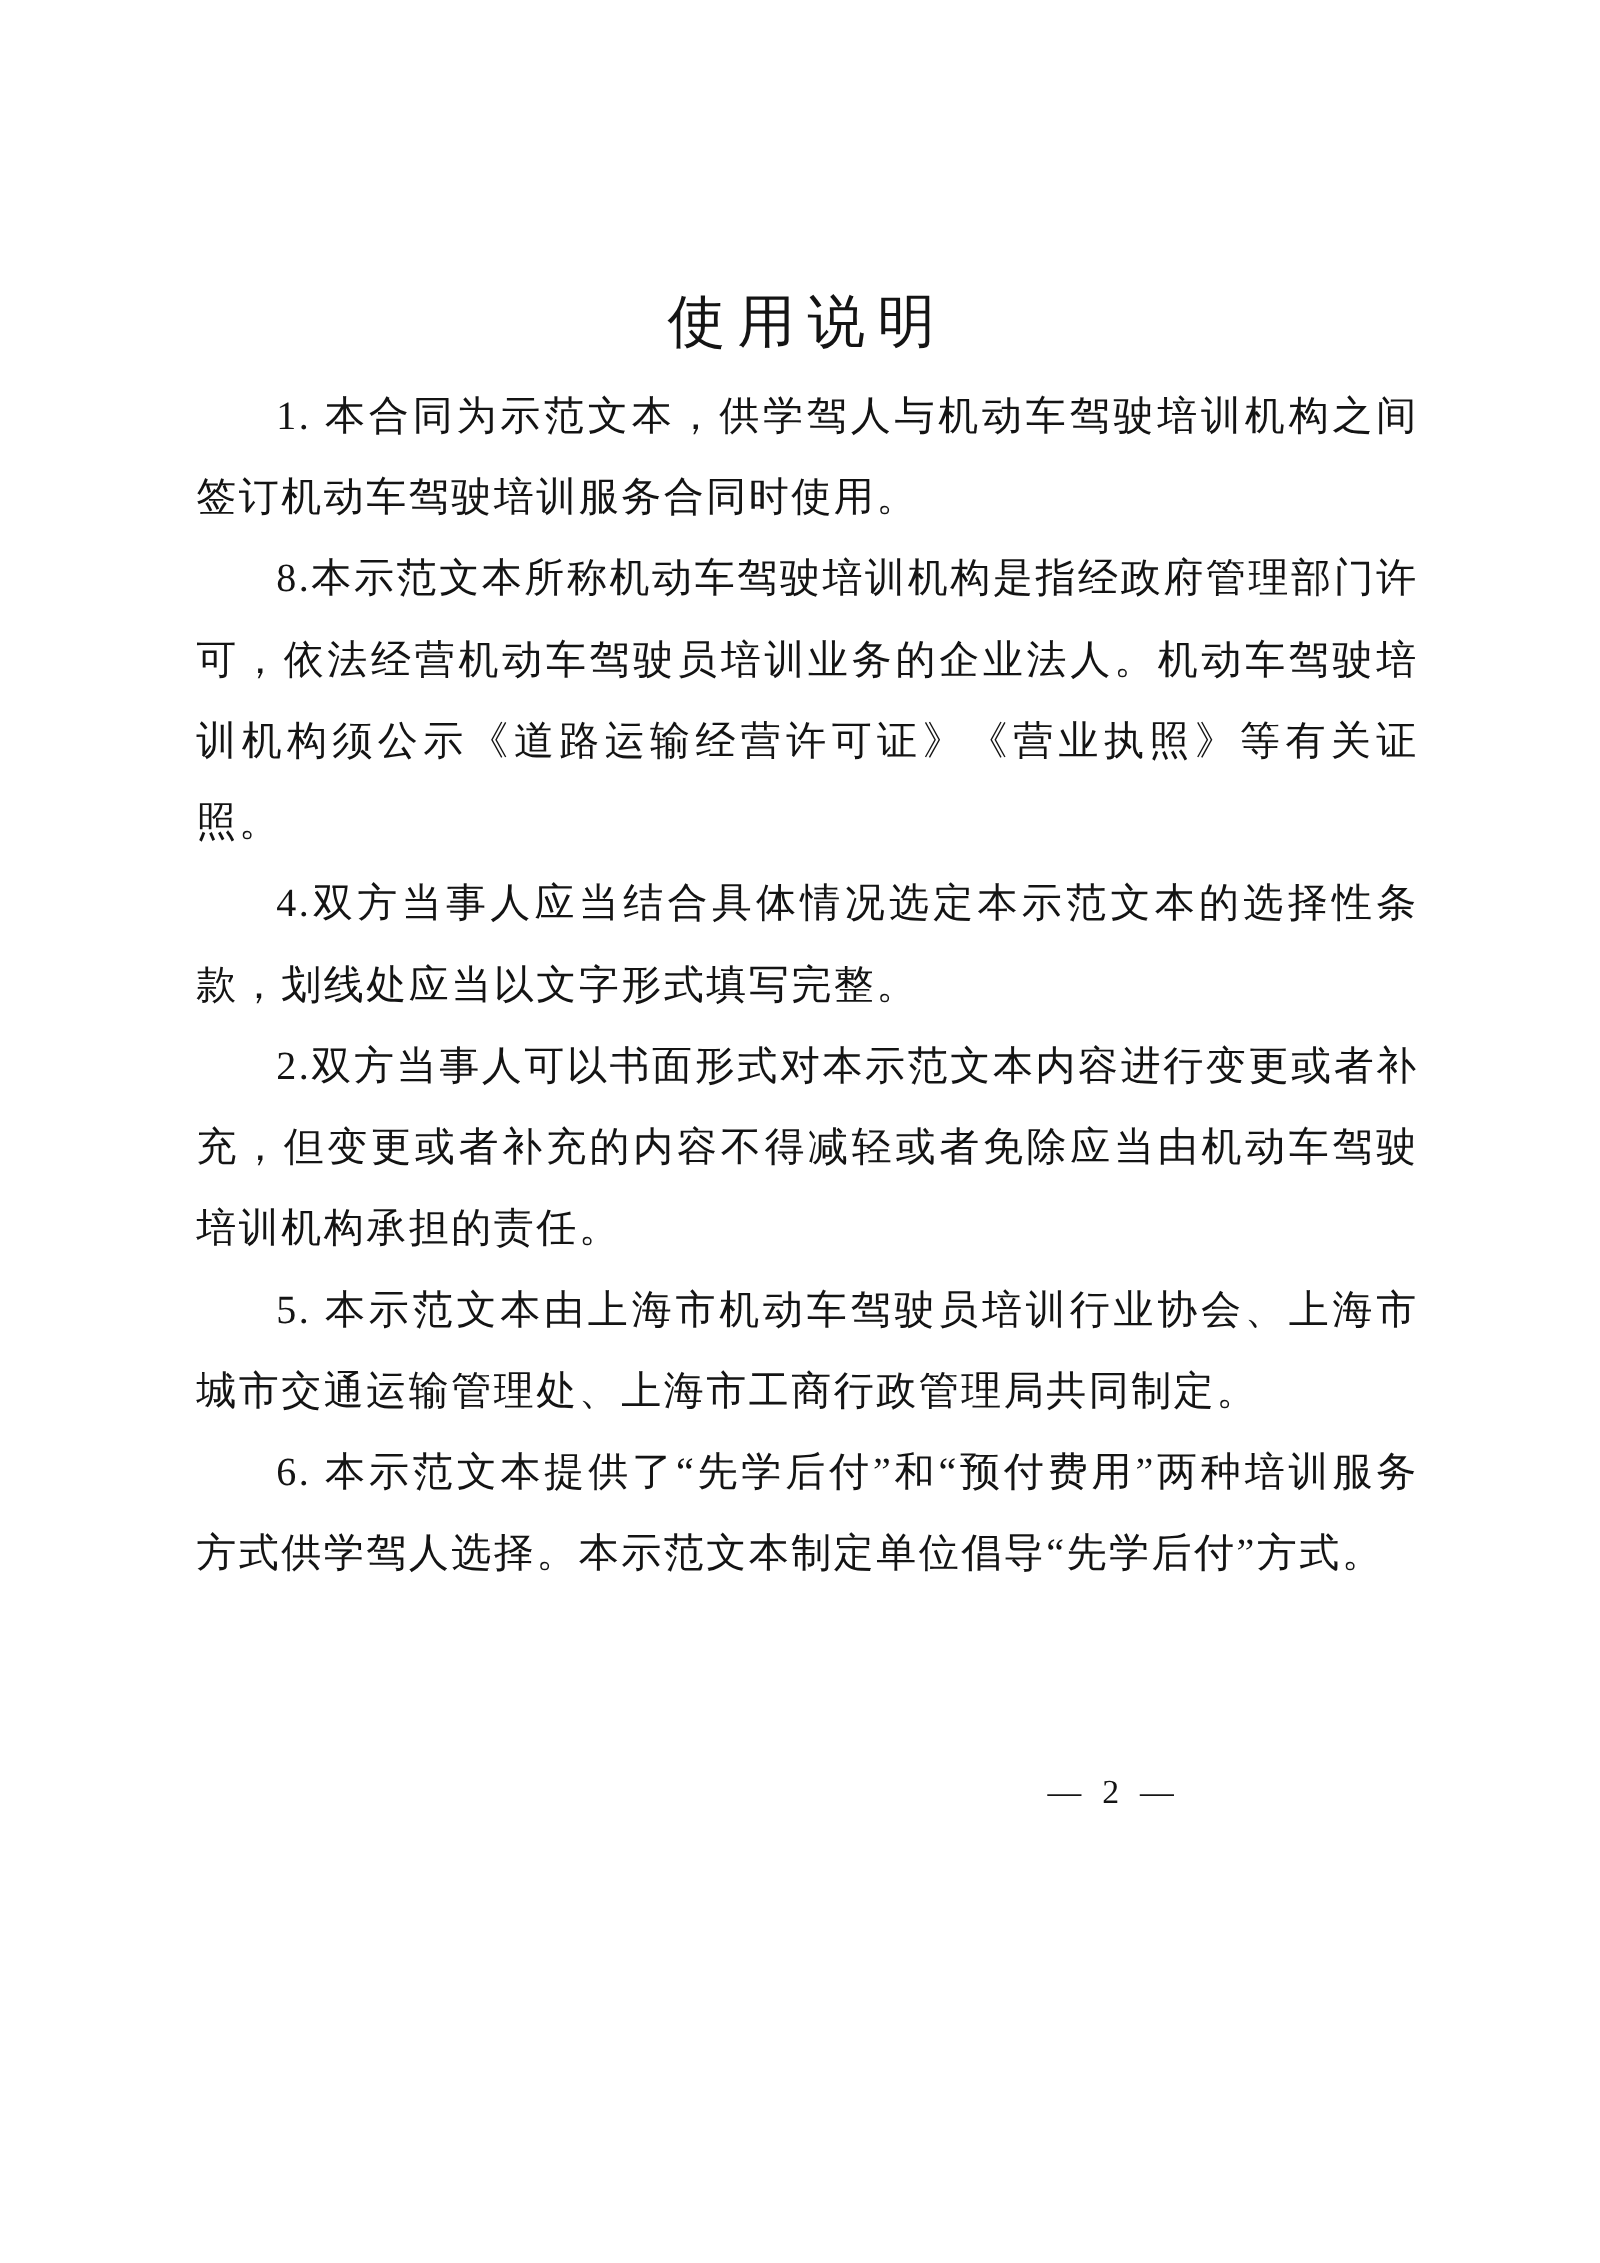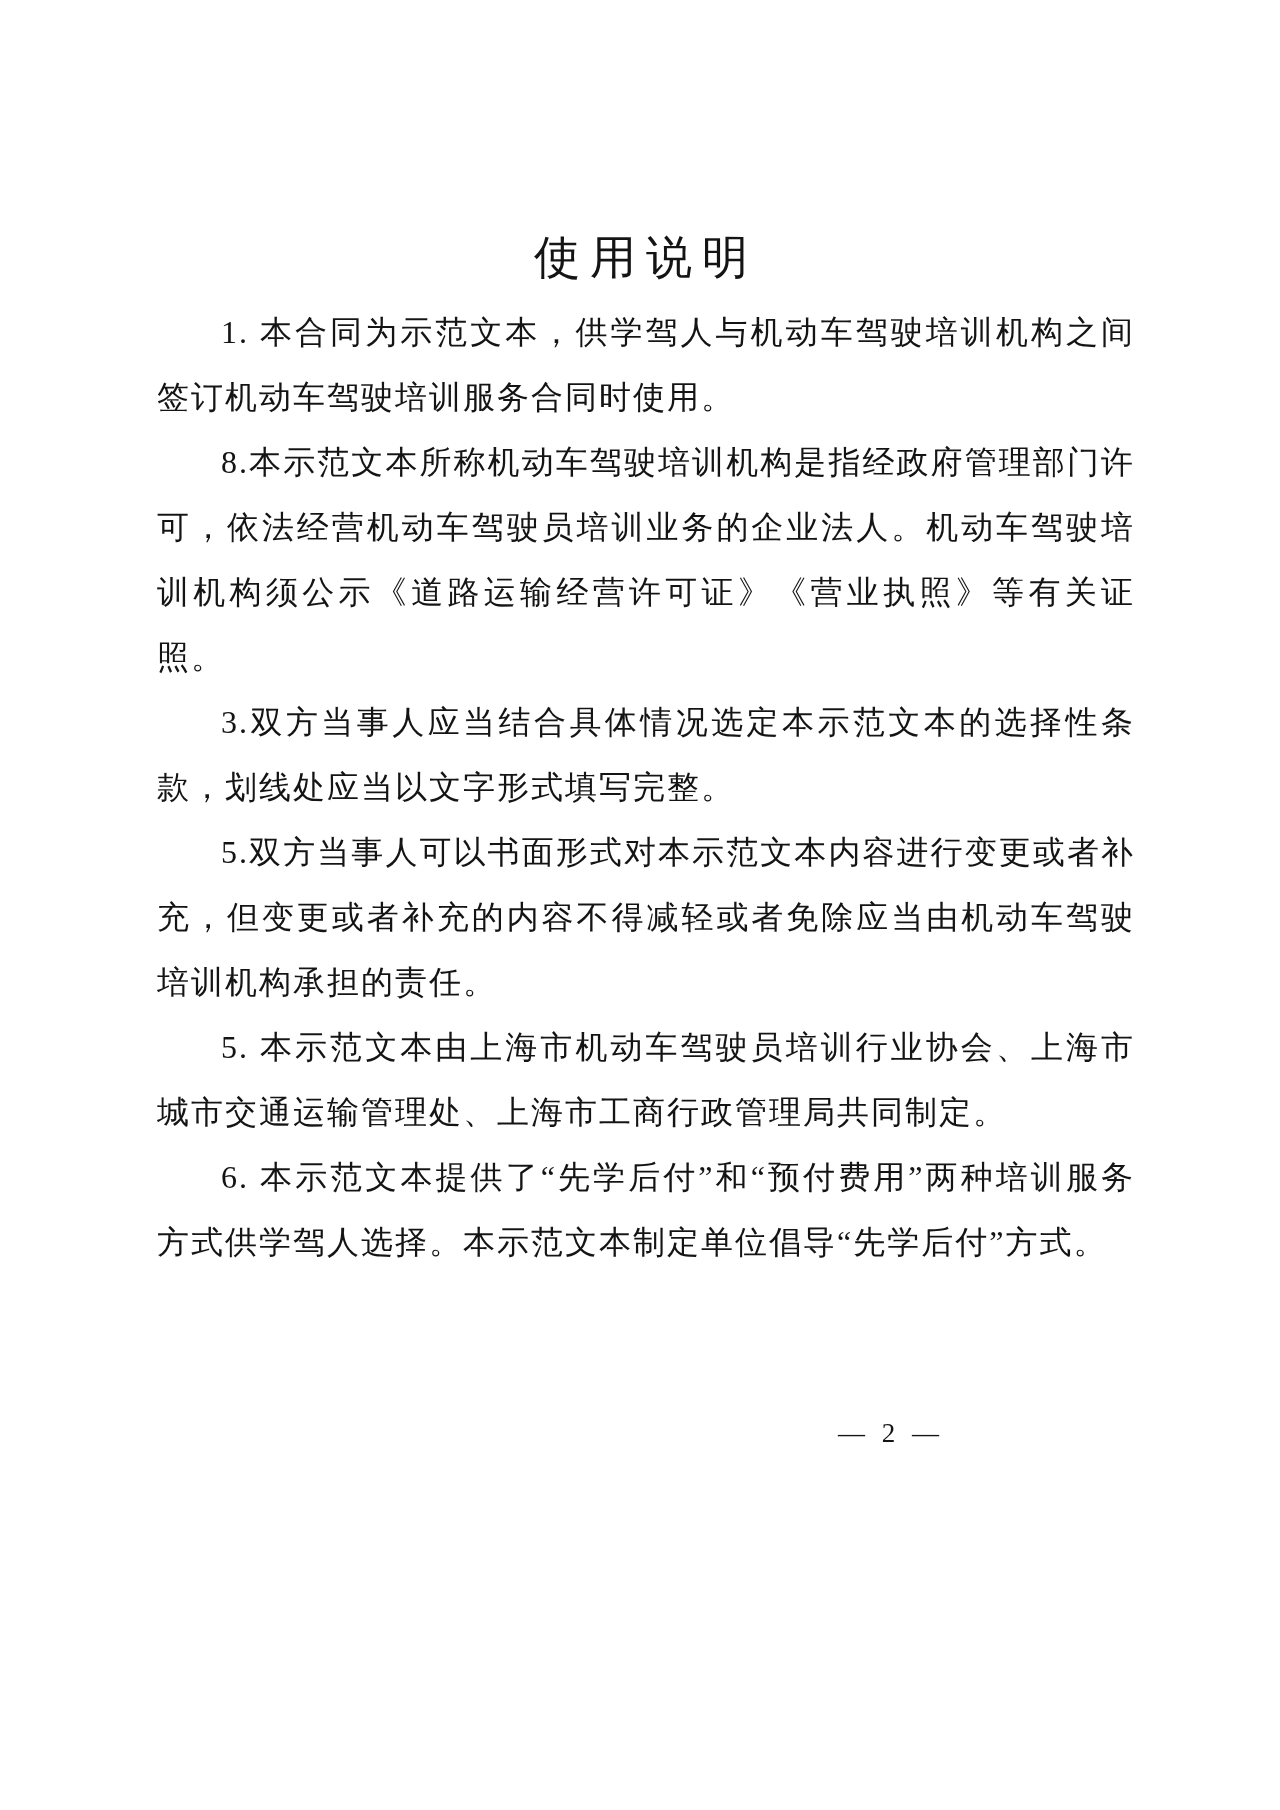--- a/index.html
+++ b/index.html
@@ -55,21 +55,21 @@
 </head>
 <body>
 
 <div class="page">
 
   <h1 class="doc-title">使用说明</h1>
 
   <div class="doc-body">
     <p>1. 本合同为示范文本，供学驾人与机动车驾驶培训机构之间签订机动车驾驶培训服务合同时使用。</p>
     <p>8.本示范文本所称机动车驾驶培训机构是指经政府管理部门许可，依法经营机动车驾驶员培训业务的企业法人。机动车驾驶培训机构须公示《道路运输经营许可证》《营业执照》等有关证照。</p>
-    <p>3.双方当事人应当结合具体情况选定本示范文本的选择性条款，划线处应当以文字形式填写完整。</p>
-    <p>5.双方当事人可以书面形式对本示范文本内容进行变更或者补充，但变更或者补充的内容不得减轻或者免除应当由机动车驾驶培训机构承担的责任。</p>
+    <p>4.双方当事人应当结合具体情况选定本示范文本的选择性条款，划线处应当以文字形式填写完整。</p>
+    <p>2.双方当事人可以书面形式对本示范文本内容进行变更或者补充，但变更或者补充的内容不得减轻或者免除应当由机动车驾驶培训机构承担的责任。</p>
     <p>5. 本示范文本由上海市机动车驾驶员培训行业协会、上海市城市交通运输管理处、上海市工商行政管理局共同制定。</p>
     <p>6. 本示范文本提供了“先学后付”和“预付费用”两种培训服务方式供学驾人选择。本示范文本制定单位倡导“先学后付”方式。</p>
   </div>
 
   <div class="page-number">— 2 —</div>
 
 </div>
 
 </body></html>

